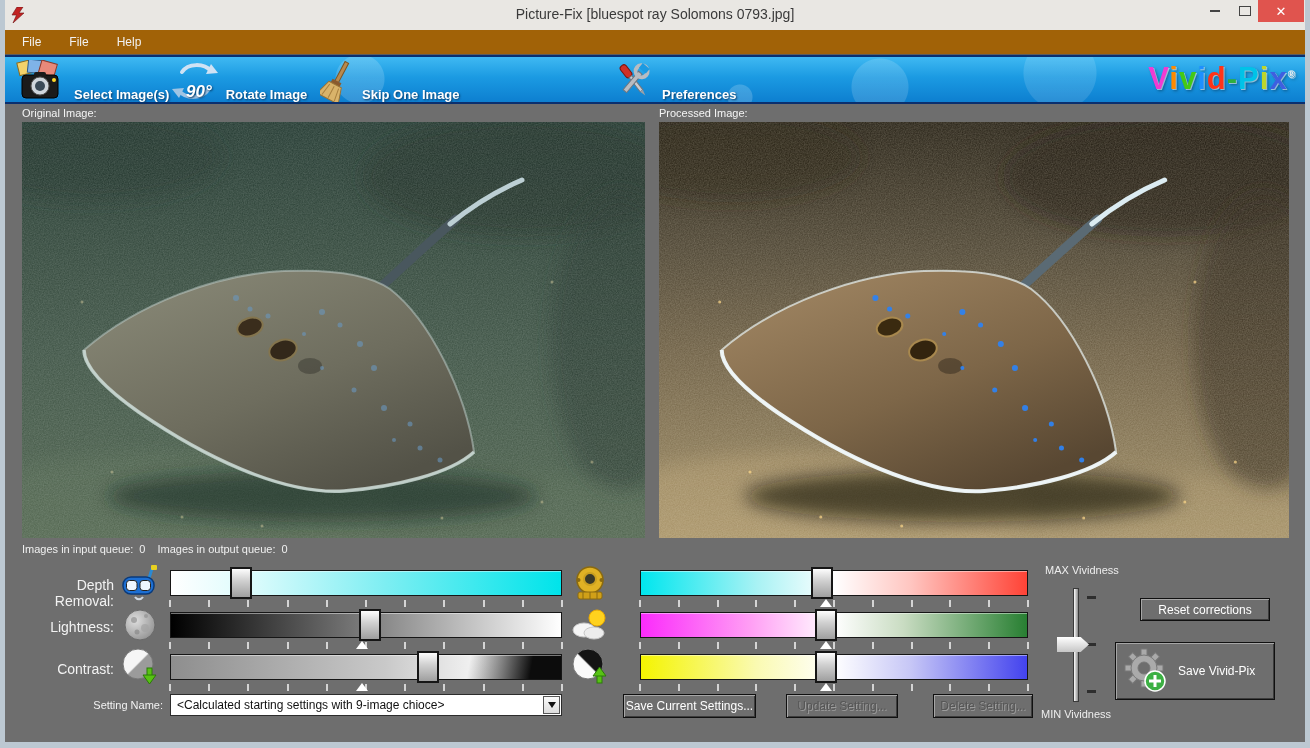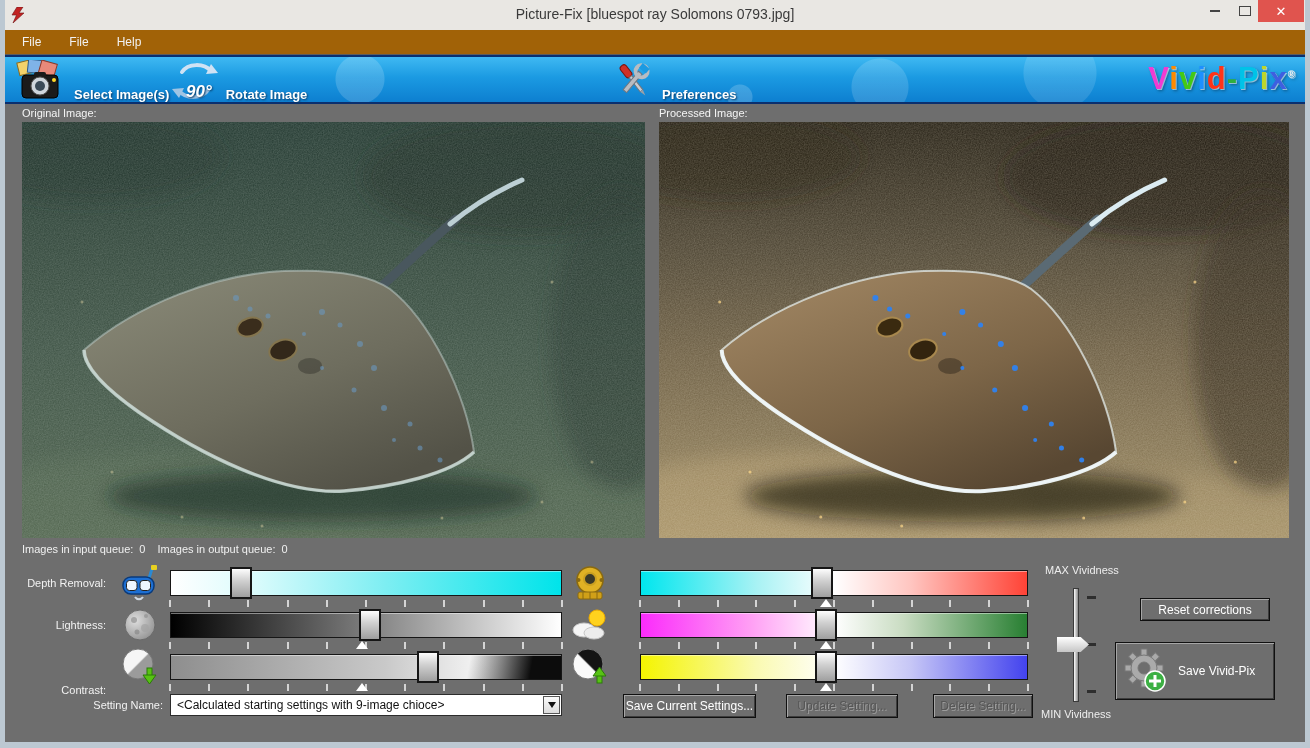--- a/index.html
+++ b/index.html
@@ -36,21 +36,21 @@
         text-shadow:1px 1px 0 rgba(255,255,255,.55),2px 2px 3px rgba(0,0,0,.35);}
   .logo sup{font-size:10px;color:#f0f0f0;}
   
   .panel-label{position:absolute;color:#f4f4f4;font-size:11px;}
   .img-panel{position:absolute;top:122px;height:416px;}
   .img-panel svg{display:block;}
   
   .status{position:absolute;left:17px;top:543px;color:#f0f0f0;font-size:11px;display:flex;gap:6px;}
   .status b{font-weight:normal;}
   
-  .row-label{position:absolute;left:1px;width:100px;text-align:right;color:#f2f2f2;font-size:11px;}
+  .row-label{position:absolute;left:9px;width:100px;text-align:right;color:#f2f2f2;font-size:14px;}
   .side-ico{position:absolute;width:38px;height:38px;}
   .track{position:absolute;height:26px;border:1px solid #161616;box-sizing:border-box;
          box-shadow:inset 0 1px 0 rgba(255,255,255,.45);}
   .handle{position:absolute;top:-4px;width:22px;height:32px;background:linear-gradient(180deg,#fdfdfd,#d2d2d2 40%,#9f9f9f);
           border:2px solid #161616;box-sizing:border-box;}
   .ticks{position:absolute;height:9px;}
   .ticks i{position:absolute;top:1px;width:2px;height:7px;background:#d4d4d4;}
   .ticks .tri{position:absolute;top:0;width:0;height:0;border-left:6px solid transparent;border-right:6px solid transparent;border-bottom:8px solid #fff;}
   .g-depthL{background:linear-gradient(90deg,#ffffff 0%,#d9fbfc 22%,#7deef2 55%,#00e4ea 100%);}
   .g-lightL{background:linear-gradient(90deg,#000 0%,#7d7d7d 50%,#fff 100%);}
@@ -125,20 +125,33 @@
     </div>
     <div class="tb-item" style="left:172px;">
       <svg width="46" height="42" viewBox="0 0 46 42">
         <path d="M10 12 C16 3 32 3 39 11" fill="none" stroke="#cfe2f4" stroke-width="4" stroke-linecap="round"></path>
         <polygon points="39,4 46,13 34,14" fill="#cfe2f4"></polygon>
         <path d="M36 30 C30 39 14 39 7 31" fill="none" stroke="#9fc4e4" stroke-width="4" stroke-linecap="round"></path>
         <polygon points="7,38 0,29 12,28" fill="#9fc4e4"></polygon>
       </svg>
       <span class="rot-badge" style="margin-left:-40px;margin-right:6px;">90°</span>
       <span class="tb-label">Rotate Image</span>
+    </div>
+    <div class="tb-item" style="left:320px;">
+      <svg width="34" height="42" viewBox="0 0 34 42">
+        <g transform="rotate(28 17 21)">
+          <rect x="15" y="0" width="4" height="22" fill="#b98a4e" stroke="#7a5524"></rect>
+          <rect x="12" y="21" width="10" height="4" fill="#8a5a2e"></rect>
+          <polygon points="10,25 24,25 29,41 5,41" fill="#d9b36a" stroke="#9a7233"></polygon>
+          <line x1="12" y1="27" x2="10" y2="40" stroke="#a87f3e"></line>
+            <line x1="17" y1="27" x2="17" y2="40" stroke="#a87f3e"></line>
+            <line x1="22" y1="27" x2="24" y2="40" stroke="#a87f3e"></line>
+        </g>
+      </svg>
+      <span class="tb-label">Skip One Image</span>
     </div>
     <div class="tb-item" style="left:612px;">
       <svg width="42" height="42" viewBox="0 0 42 42">
         <g transform="rotate(-38 21 21)">
           <rect x="18" y="2" width="7" height="14" rx="3" fill="#d03028" stroke="#7a1510"></rect>
           <rect x="20" y="16" width="3.4" height="18" fill="#c8ccd2" stroke="#70767e"></rect>
           <polygon points="20,34 23.4,34 21.7,40" fill="#9aa0a8"></polygon>
         </g>
         <g transform="rotate(40 21 21)">
           <rect x="19" y="10" width="4.6" height="24" fill="#b8bcc2" stroke="#70767e"></rect>
@@ -395,21 +408,21 @@
       <i style="left: calc(40% - 1px);"></i>
       <i style="left: calc(50% - 1px);"></i>
       <i style="left: calc(60% - 1px);"></i>
       <i style="left: calc(70% - 1px);"></i>
       <i style="left: calc(80% - 1px);"></i>
       <i style="left: calc(90% - 1px);"></i>
       <i style="left: calc(100% - 1px);"></i>
       <div class="tri" style="left: calc(48% - 6px);"></div>
     </div>
 
-  <div class="row-label" style="top:661px;margin-top:23px;">Contrast:</div>
+  <div class="row-label" style="top:661px;">Contrast:</div>
   <svg class="side-ico" style="left:116px;top:648px;" viewBox="0 0 38 38">
     <defs>
         <linearGradient id="cd" x1="0" y1="0" x2="1" y2="1">
           <stop offset=".48" stop-color="#f6f6f6"></stop>
           <stop offset=".52" stop-color="#9b9b9b"></stop>
         </linearGradient>
       </defs>
     <circle cx="17" cy="16" r="15" fill="url(#cd)" stroke="#777"></circle>
     <g fill="#58c214" stroke="#2a7a08" stroke-width="1">
       <rect x="26" y="20" width="5" height="8"></rect>

